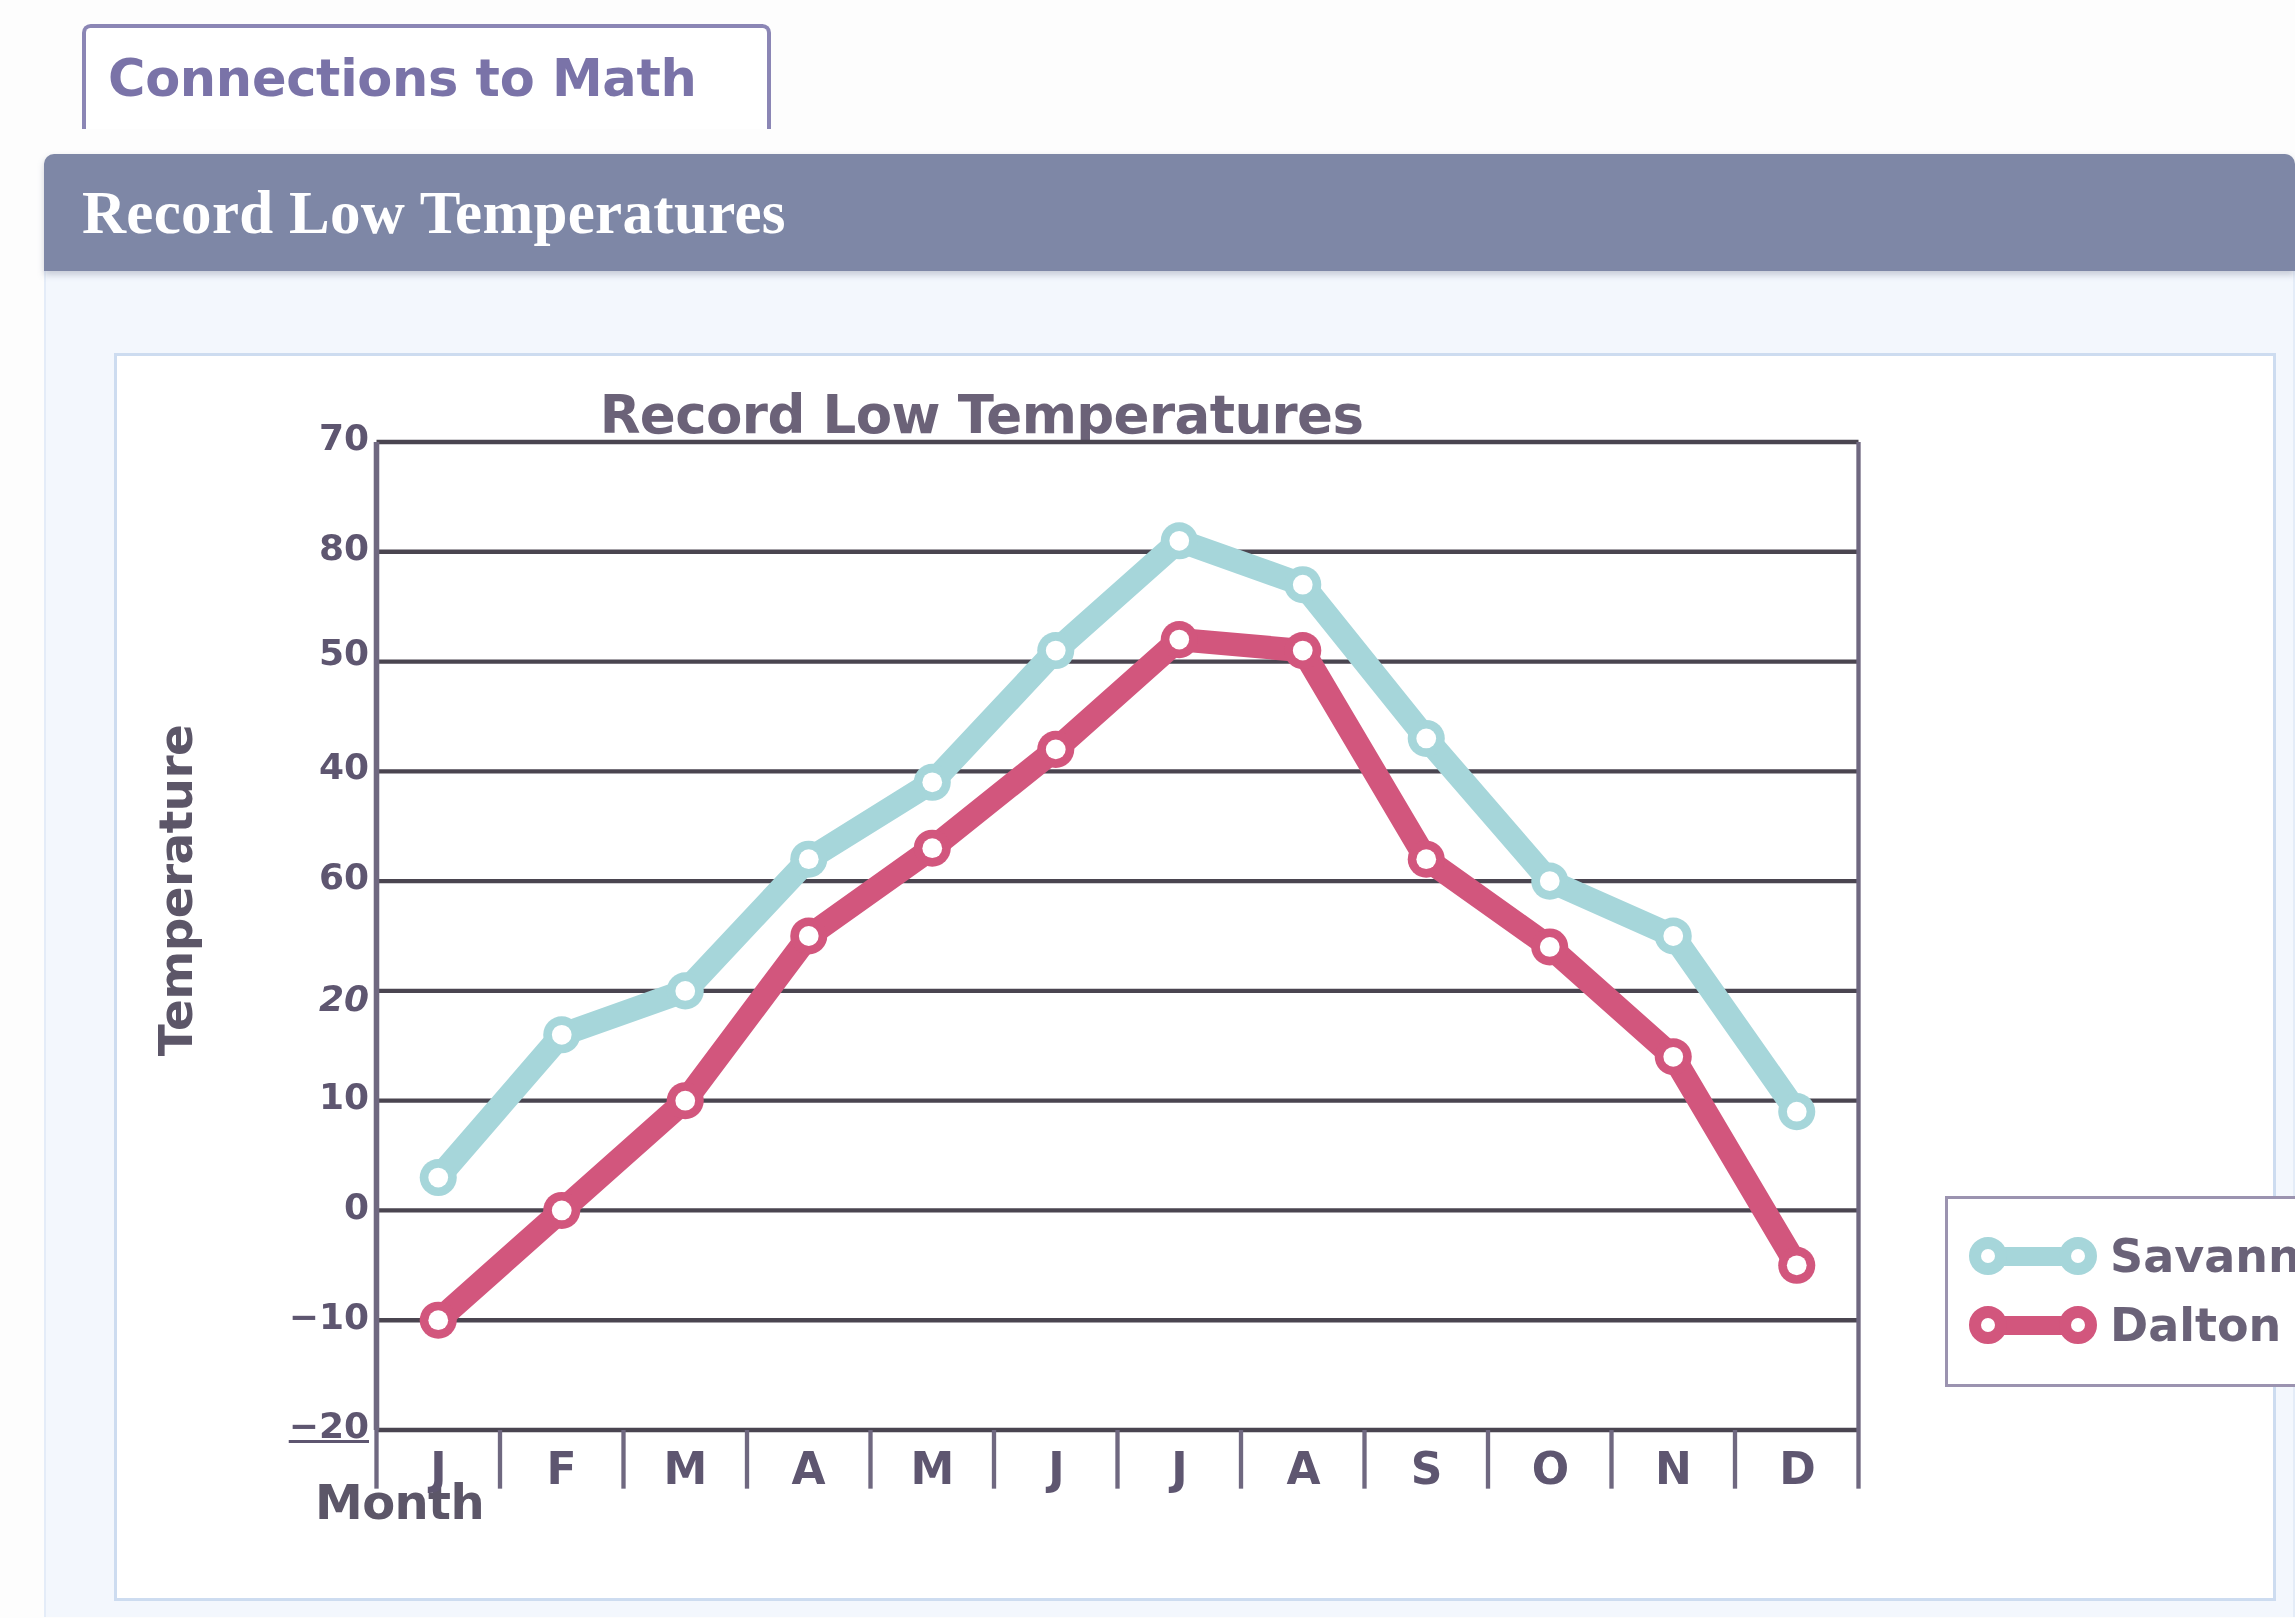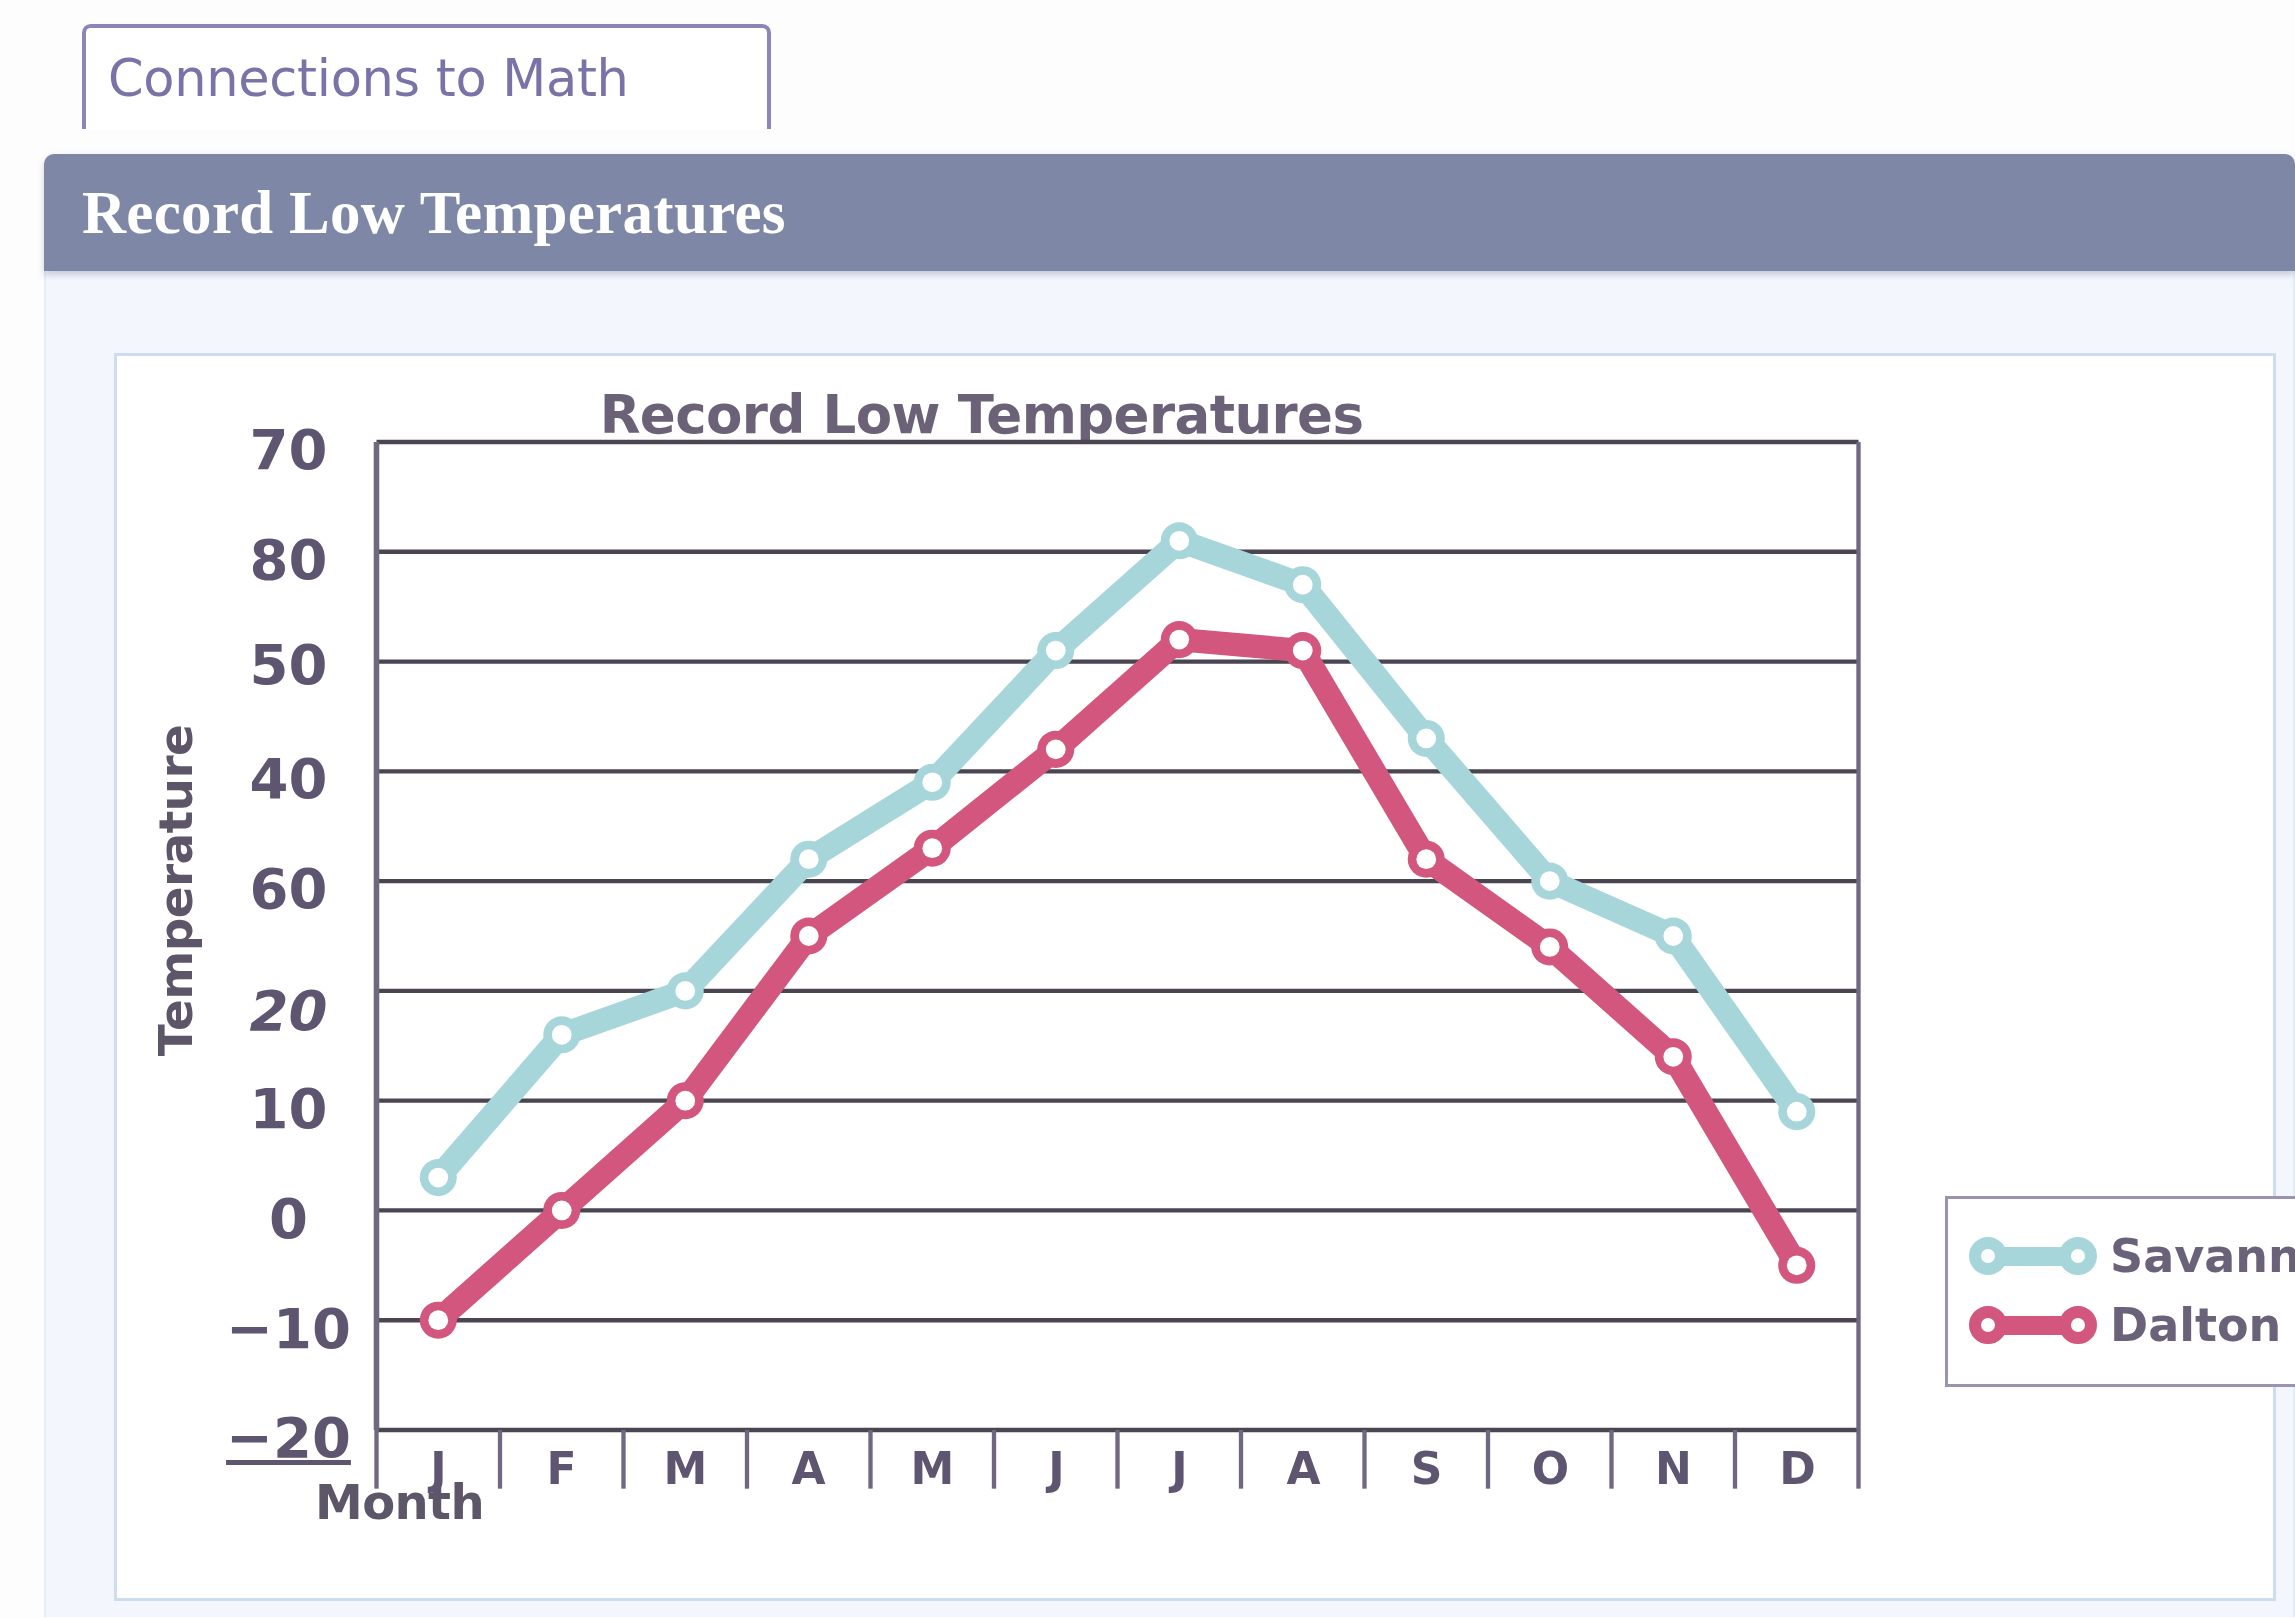--- a/index.html
+++ b/index.html
@@ -26,21 +26,21 @@
     background:#ffffff;
     border:4.3px solid #8b86b5;
     border-bottom:none;
     border-radius:8.6px 8.6px 0 0;
     display:flex; align-items:center;
     z-index:5;
   }
   #tab-label {
     margin-left:22px;
     font-size:51px;
-    font-weight:400;
+    font-weight:700;
     color:#7a73a8;
     letter-spacing:-0.3px;
     white-space:nowrap;
     font-family:"DejaVu Sans", sans-serif;
     text-align:right;
   }
 
   
   #header-band {
     position:absolute;
@@ -123,22 +123,22 @@
   }
   #plot-wrap {
     position:absolute;
     left:259px; top:86px;
     width:1483px; height:988px;
   }
   .ytick-label {
     position:absolute;
     right:1490px;
     width:161px;
-    text-align:center;
-    font-size:56px;
+    text-align:right;
+    font-size:36px;
     font-weight:700;
     color:#5e5670;
     font-family:"DejaVu Sans", sans-serif;
     transform:translateY(-25px);
     white-space:nowrap;
   }
   .xtick-label {
     position:absolute;
     top:1001px;
     width:93px;

